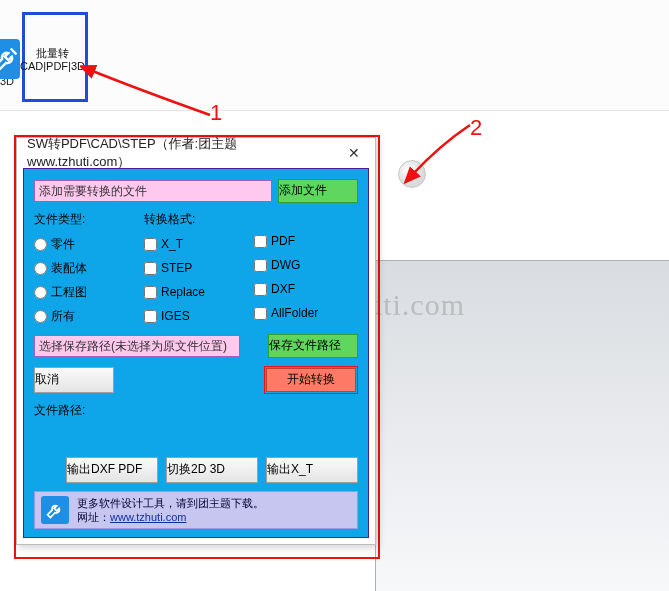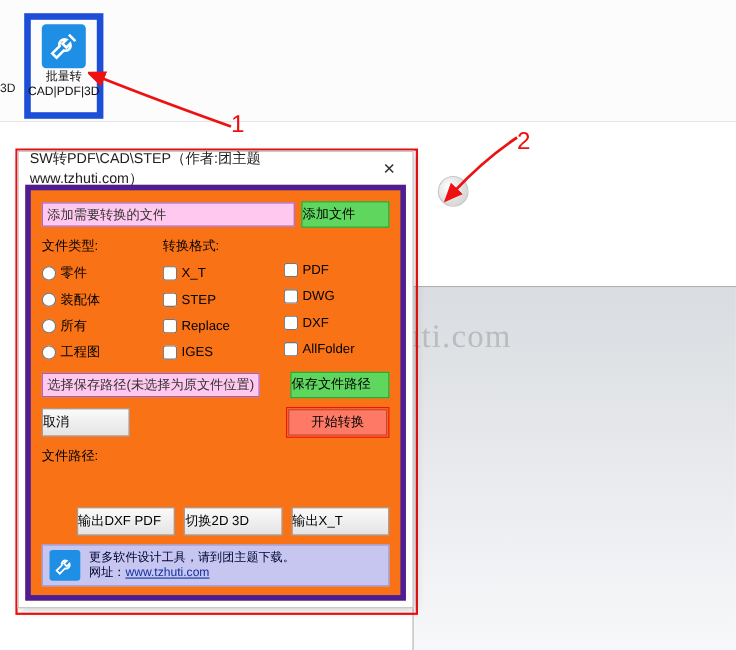--- a/index.html
+++ b/index.html
@@ -26,22 +26,22 @@
     left: 0; top: 0; right: 0; height: 110px;
     background: #fcfcfc;
     border-bottom: 1px solid #e6e6e6;
   }
 
   
   .launcher-box {
     position: absolute;
     left: 22px; top: 12px;
     width: 60px; height: 80px;
-    border: 6px solid #1d4ed8;
-    display: flex; flex-direction: column; align-items: center; justify-content: flex-start;
+    border: 3px solid #1d4ed8;
+    display: flex; flex-direction: row; align-items: center; justify-content: flex-end;
     padding-top: 4px;
   }
   .launcher-icon {
     width: 40px; height: 40px;
     background: #1f8fe6;
     border-radius: 4px;
     position: relative;
     display:flex; align-items:center; justify-content:center;
   }
   .launcher-icon svg { width: 28px; height: 28px; }
@@ -97,22 +97,22 @@
   .dlg-close {
     width: 36px; height: 24px;
     display:flex; align-items:center; justify-content:center;
     font-size: 14px;
     color: #333;
   }
 
   .dlg-body {
     margin: 0 6px 6px 6px;
     padding: 10px 10px 8px 10px;
-    background: #f97316;
-    border: 5px solid #4c1d95;
+    background: #0ea5e9;
+    border: 1px solid #4c1d95;
   }
 
   .row { display:flex; align-items:center; gap:6px; margin-bottom:8px; }
 
   .textfield {
     flex: 1;
     height: 20px;
     background: #ffc8ef;
     border: 1px solid #a060c0;
     padding: 0 4px;
@@ -268,25 +268,25 @@
         <label class="opt">
             <input type="radio" name="ft" style="">
             <span>零件</span>
           </label>
         <label class="opt">
             <input type="radio" name="ft" style="">
             <span>装配体</span>
           </label>
         <label class="opt">
             <input type="radio" name="ft" style="">
+            <span>工程图</span>
+          </label>
+        <label class="opt">
+            <input type="radio" name="ft" style="">
             <span>所有</span>
-          </label>
-        <label class="opt">
-            <input type="radio" name="ft" style="">
-            <span>工程图</span>
           </label>
       </div>
       <div class="col c2">
         <div class="section-label">转换格式:</div>
         <label class="opt">
             <input type="checkbox" style="">
             <span>X_T</span>
           </label>
         <label class="opt">
             <input type="checkbox" style="">

